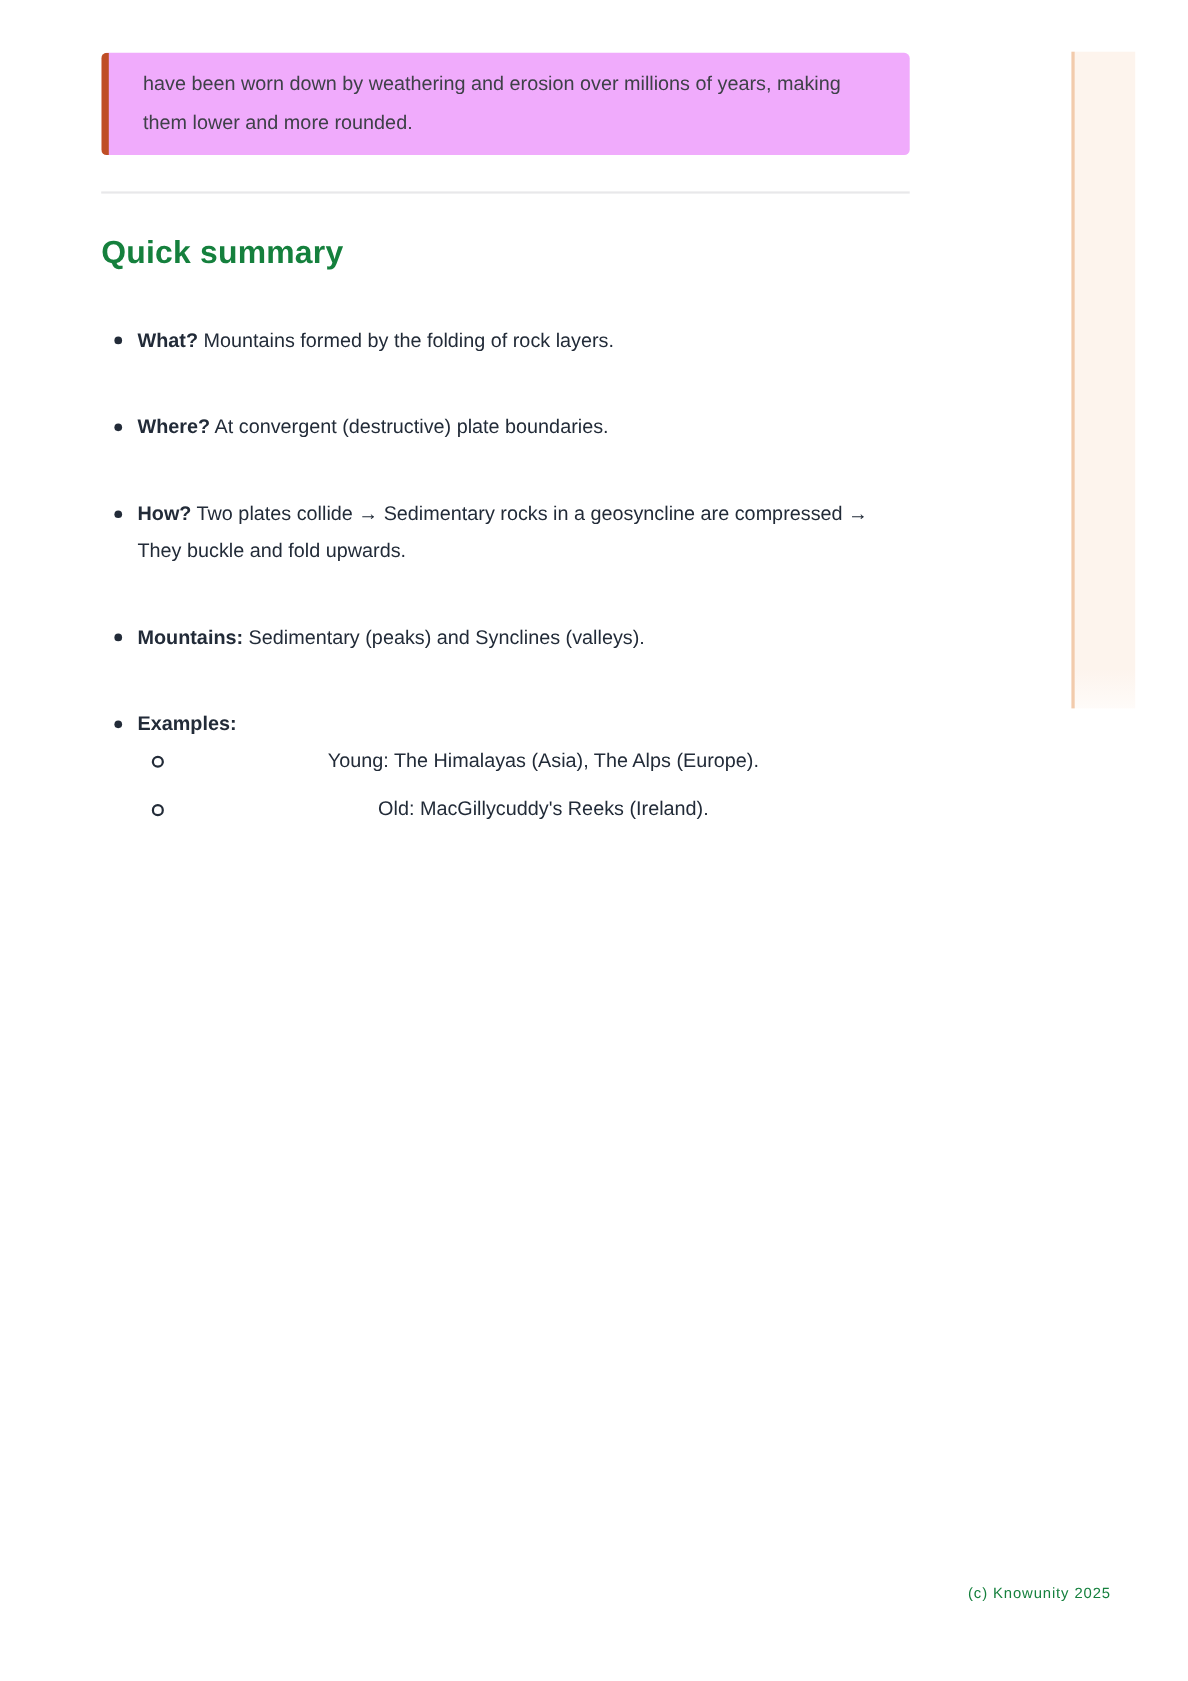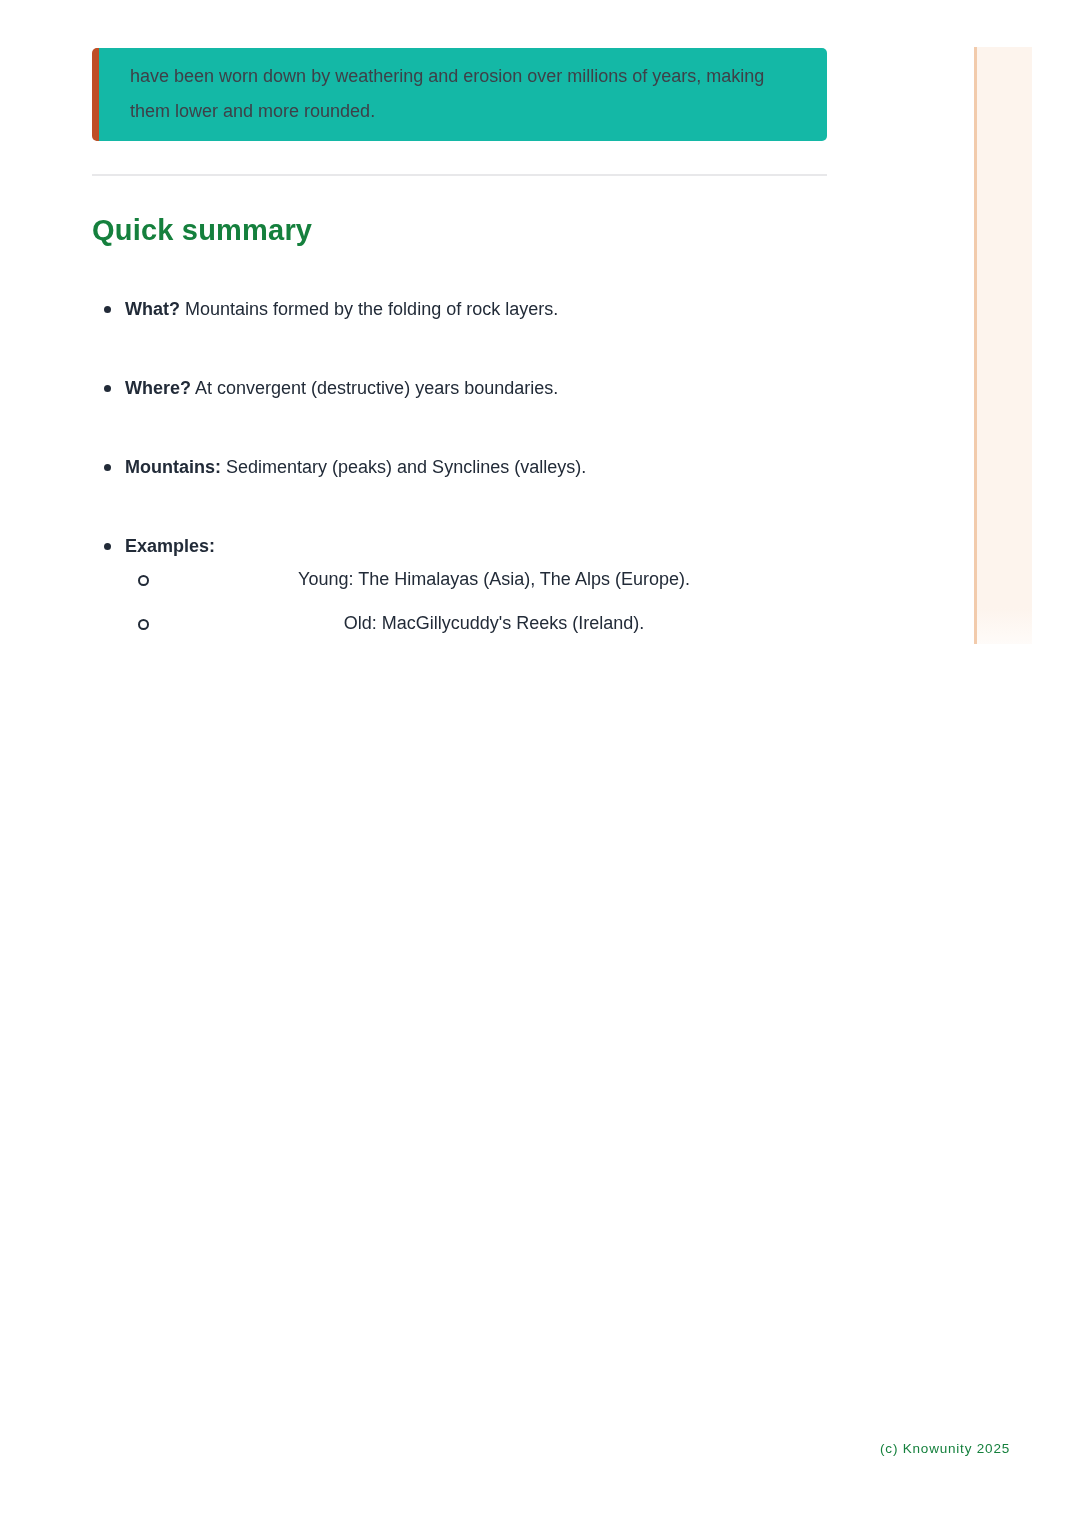--- a/index.html
+++ b/index.html
@@ -15,21 +15,21 @@
 
   .content {
     position: absolute;
     left: 92px;
     top: 48px;
     width: 735px;
   }
 
   
   .callout {
-    background: #14b8a6;
+    background: #f0abfc;
     border-left: 7px solid #BF4E26;
     border-radius: 5px;
     padding: 11px 24px 12px 31px;
     min-height: 93px;
   }
   .callout p {
     margin: 0;
     font-size: 18px;
     line-height: 35px;
     color: #3E4048;
@@ -142,23 +142,27 @@
 
     <ul class="summary-list">
 
       <li>
         <span class="item-label">What?</span>
         <span>Mountains formed by the folding of rock layers.</span>
       </li>
 
       <li>
         <span class="item-label">Where?</span>
-        <span>At convergent (destructive) years boundaries.</span>
+        <span>At convergent (destructive) plate boundaries.</span>
       </li>
 
+      <li>
+        <span class="item-label">How?</span>
+        <span>Two plates collide → Sedimentary rocks in a geosyncline are compressed → They buckle and fold upwards.</span>
+      </li>
 
       <li>
         <span class="item-label">Mountains:</span>
         <span>Sedimentary (peaks) and Synclines (valleys).</span>
       </li>
 
       <li>
         <span class="item-label">Examples:</span>
         <ul class="sub-list">
           <li>Young: The Himalayas (Asia), The Alps (Europe).</li>

